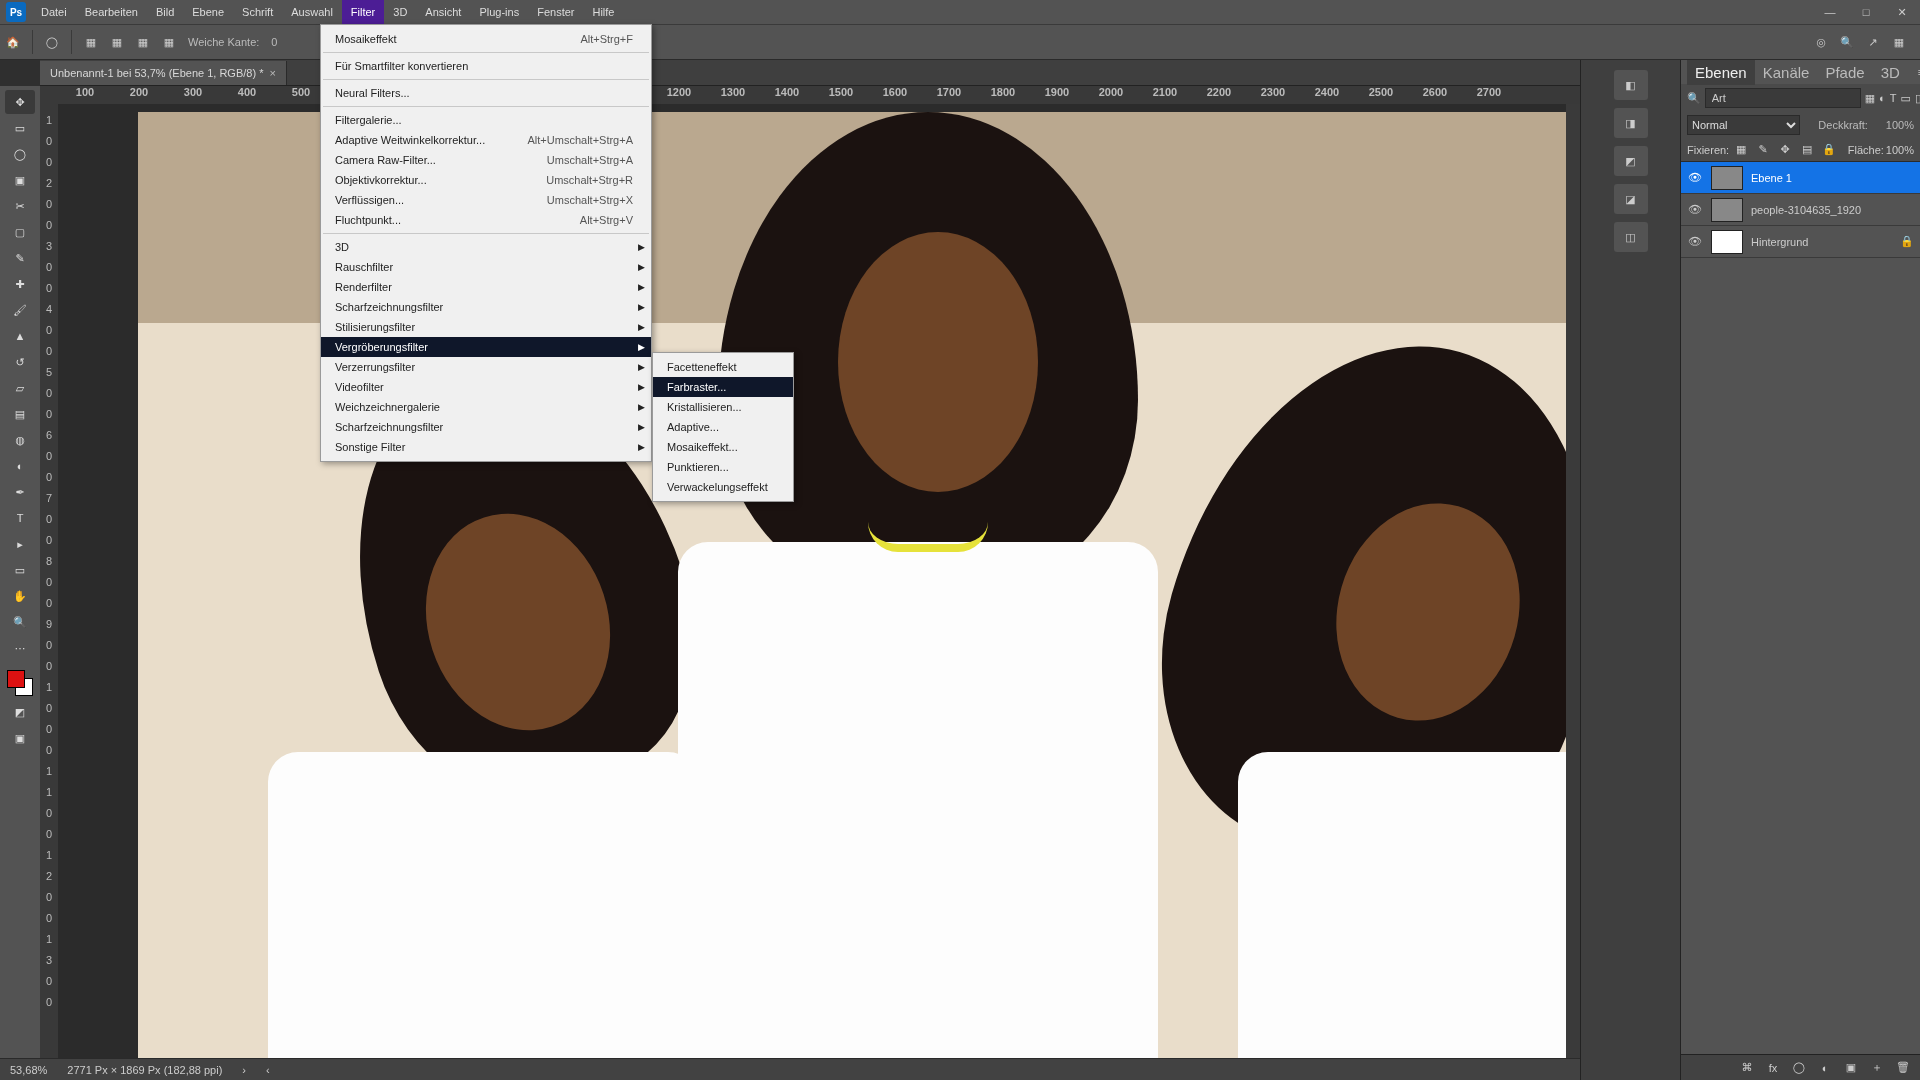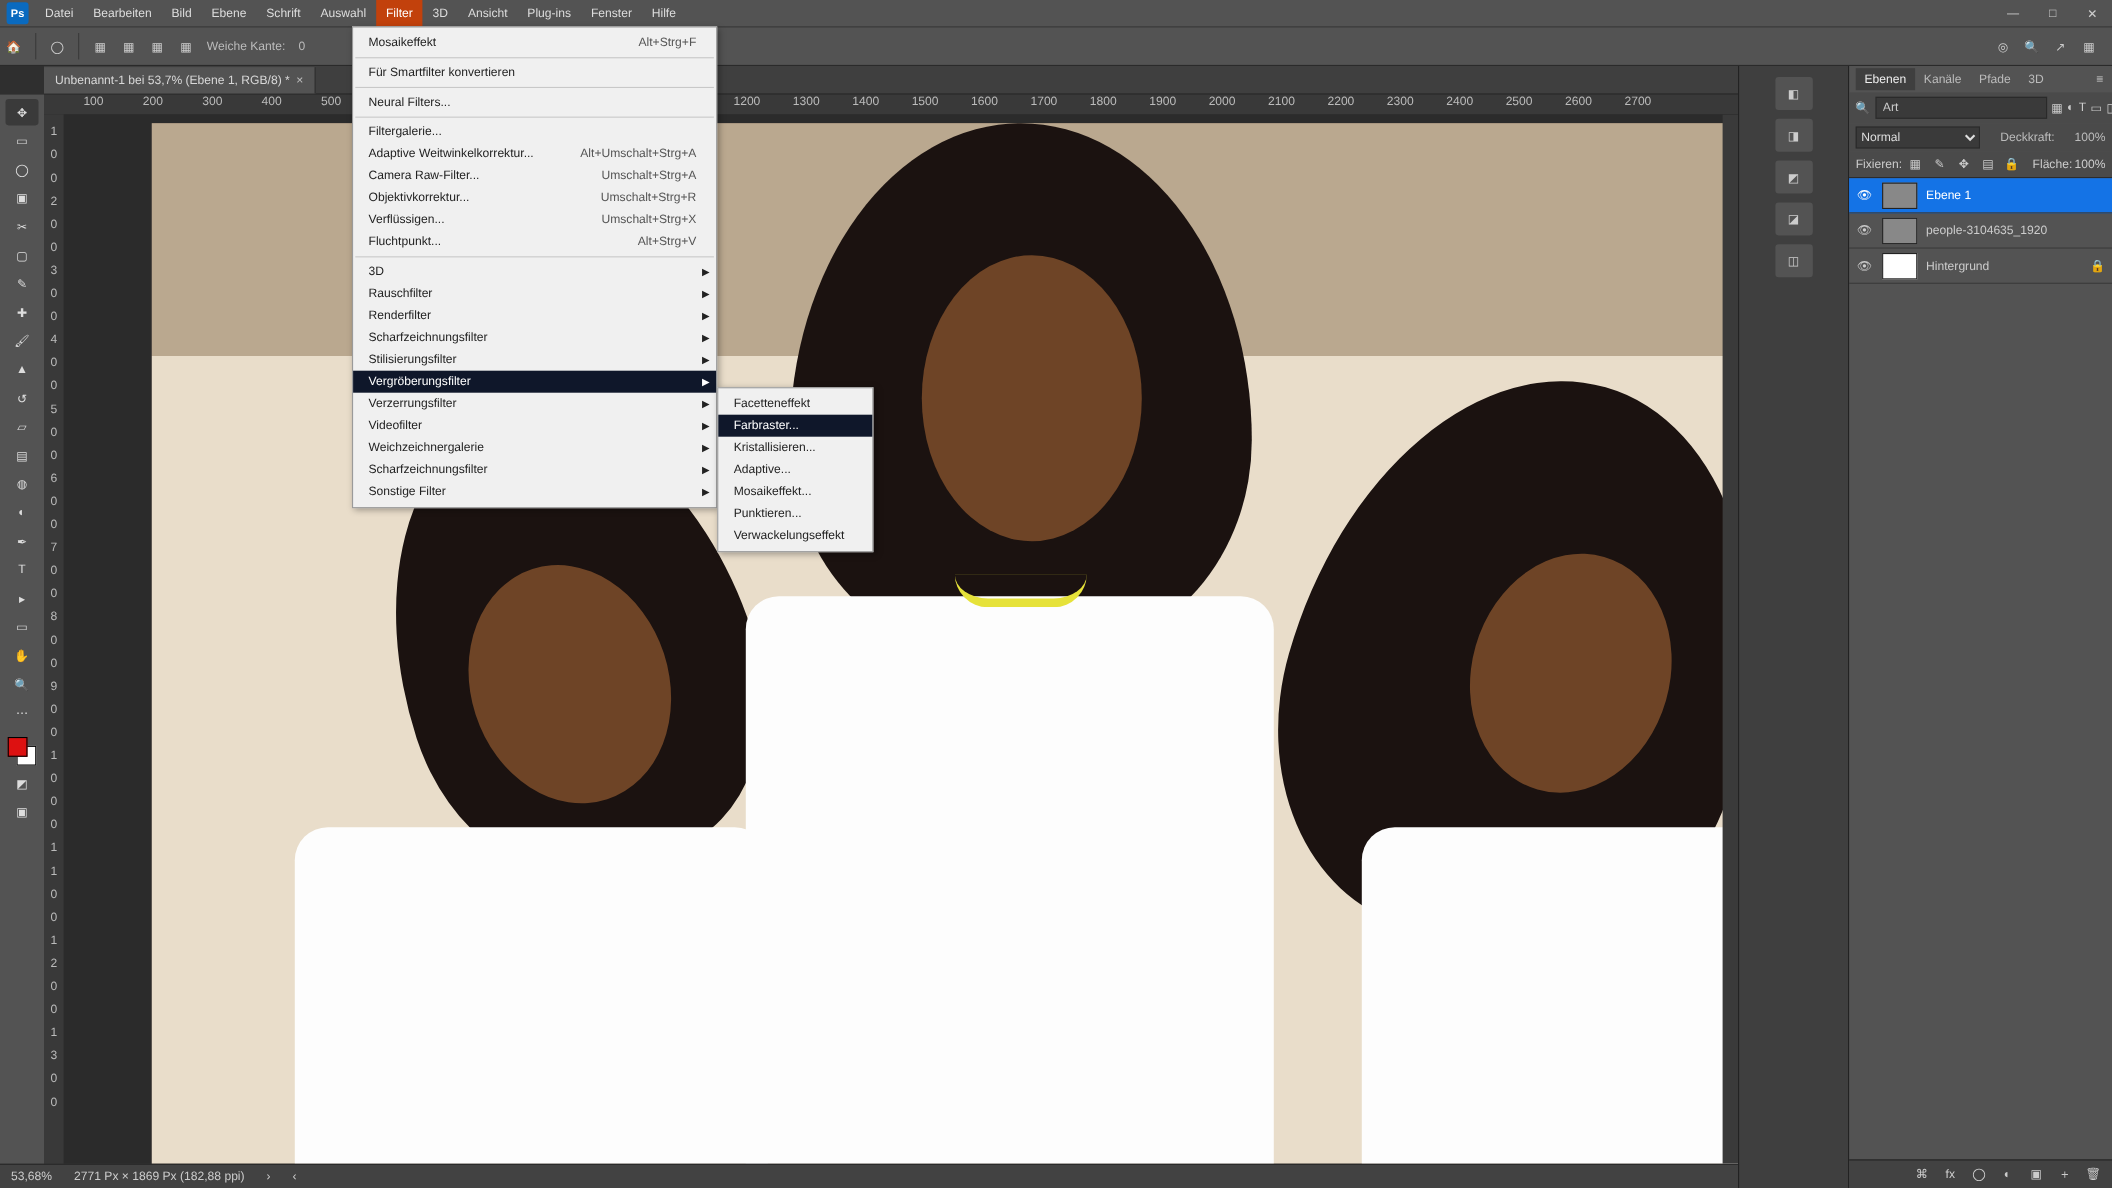--- a/index.html
+++ b/index.html
@@ -2,21 +2,21 @@
 <html><head>
 <meta charset="utf-8">
 <style>
 * { margin: 0; padding: 0; box-sizing: border-box; font-family: "Segoe UI", Tahoma, sans-serif; font-size: 11px; user-select: none; }
 html, body { width: 1920px; height: 1080px; overflow: hidden; background:#2f2f2f; }
 
 
 #menubar { position:absolute; left:0; top:0; right:0; height:24px; background:#535353; display:flex; align-items:center; color:#ddd; }
 #menubar .ps-icon { width:20px; height:20px; margin:0 6px; background:#0a6abf; border-radius:3px; display:flex; align-items:center; justify-content:center; color:#fff; font-weight:bold; font-size:10px; }
 #menubar .mi { padding:0 9px; height:24px; line-height:24px; cursor:default; }
-#menubar .mi.open { background:#c2410c; color:#fff; }
+#menubar .mi.open { background:#4c1d95; color:#fff; }
 #menubar .win-btns { margin-left:auto; display:flex; }
 #menubar .win-btns div { width:36px; height:24px; display:flex; align-items:center; justify-content:center; color:#ccc; }
 
 
 #optbar { position:absolute; left:0; top:24px; right:0; height:36px; background:#535353; border-top:1px solid #3a3a3a; border-bottom:1px solid #2a2a2a; display:flex; align-items:center; color:#ccc; }
 #optbar .ic { width:22px; height:22px; margin:0 2px; display:flex; align-items:center; justify-content:center; border-radius:3px; }
 #optbar .lbl { margin:0 6px; color:#bbb; }
 #optbar .sep { width:1px; height:24px; background:#3a3a3a; margin:0 6px; }
 #optbar .right { margin-left:auto; display:flex; align-items:center; padding-right:8px; }
 
@@ -28,21 +28,21 @@
 
 #tools { position:absolute; left:0; top:86px; width:40px; bottom:22px; background:#535353; display:flex; flex-direction:column; align-items:center; padding-top:4px; gap:2px; }
 #tools .tool { width:30px; height:24px; display:flex; align-items:center; justify-content:center; color:#ddd; position:relative; }
 #tools .tool.active { background:#3a3a3a; border-radius:3px; }
 #tools .sw { width:30px; height:30px; margin-top:6px; position:relative; }
 #tools .sw .fg { position:absolute; left:2px; top:2px; width:18px; height:18px; background:#d11; border:1px solid #000; }
 #tools .sw .bg { position:absolute; right:2px; bottom:2px; width:18px; height:18px; background:#fff; border:1px solid #000; }
 
 
 #ruler-h { position:absolute; left:40px; top:86px; right:340px; height:18px; background:#393939; color:#bbb; font-size:9px; overflow:hidden; }
-#ruler-h .ticks { position:absolute; left:0; right:0; top:0; height:18px; }
+#ruler-h .ticks { position:absolute; left:0; right:0; top:0; height:18px;font-weight:bold; }
 #ruler-h .tk { position:absolute; top:0; width:40px; text-align:center; }
 
 
 #ruler-v { position:absolute; left:40px; top:104px; width:18px; bottom:22px; background:#393939; color:#bbb; font-size:9px; overflow:hidden; }
 #ruler-v .tk { position:absolute; left:2px; width:14px; text-align:center; }
 
 
 #canvas-wrap { position:absolute; left:58px; top:104px; right:340px; bottom:22px; background:#2b2b2b; overflow:hidden; }
 #canvas { position:absolute; left:80px; top:8px; width:1490px; height:960px; background:#6a574a; }
 #canvas .scene { width:100%; height:100%; position:relative; background:linear-gradient(#baa88f 0 22%, #e9ddca 22% 100%); }
@@ -78,21 +78,21 @@
 .dd .row.hl { background:#0f172a; color:#fff; }
 .dd .row .sc { margin-left:auto; padding-left:24px; color:#555; }
 .dd .sepr { height:1px; background:#c8c8c8; margin:3px 2px; }
 .dd .row .arw { position:absolute; right:6px; font-size:9px; }
 #menu-filter { left:320px; top:24px; width:332px; padding:4px 0; }
 #menu-sub { left:652px; top:352px; width:142px; padding:4px 0; }
 
 
 #right { position:absolute; right:0; top:60px; width:240px; bottom:0; background:#535353; color:#ccc; border-left:1px solid #222; }
 #right .tabs { height:24px; display:flex; align-items:center; padding-left:6px; gap:2px;}
-#right .tabs .t { padding:4px 8px; font-size:11px; color:#bbb; }
+#right .tabs .t { padding:4px 8px; font-size:15px; color:#bbb; }
 #right .tabs .t.active { background:#3f3f3f; color:#eee; }
 #right .tabs .menu { margin-left:auto; padding:0 8px; }
 #right .search { height:28px; display:flex; align-items:center; padding:0 6px; gap:4px; background:#4a4a4a; }
 #right .search input { flex:0 0 80px; height:20px; background:#3a3a3a; border:1px solid #2a2a2a; color:#ccc; padding:0 6px; }
 #right .search .ic { width:20px; height:20px; display:flex; align-items:center; justify-content:center; }
 #right .blend { height:26px; display:flex; align-items:center; padding:0 6px; gap:18px; background:#4a4a4a; }
 #right .blend select { background:#3a3a3a; color:#ddd; border:1px solid #2a2a2a; height:20px; flex:1; }
 #right .blend .op { color:#bbb; }
 #right .lock { height:24px; display:flex; align-items:center; padding:0 6px; gap:2px; background:#4a4a4a; border-bottom:1px solid #2a2a2a; }
 #right .lock .ic { width:20px; height:18px; display:flex; align-items:center; justify-content:center; }

